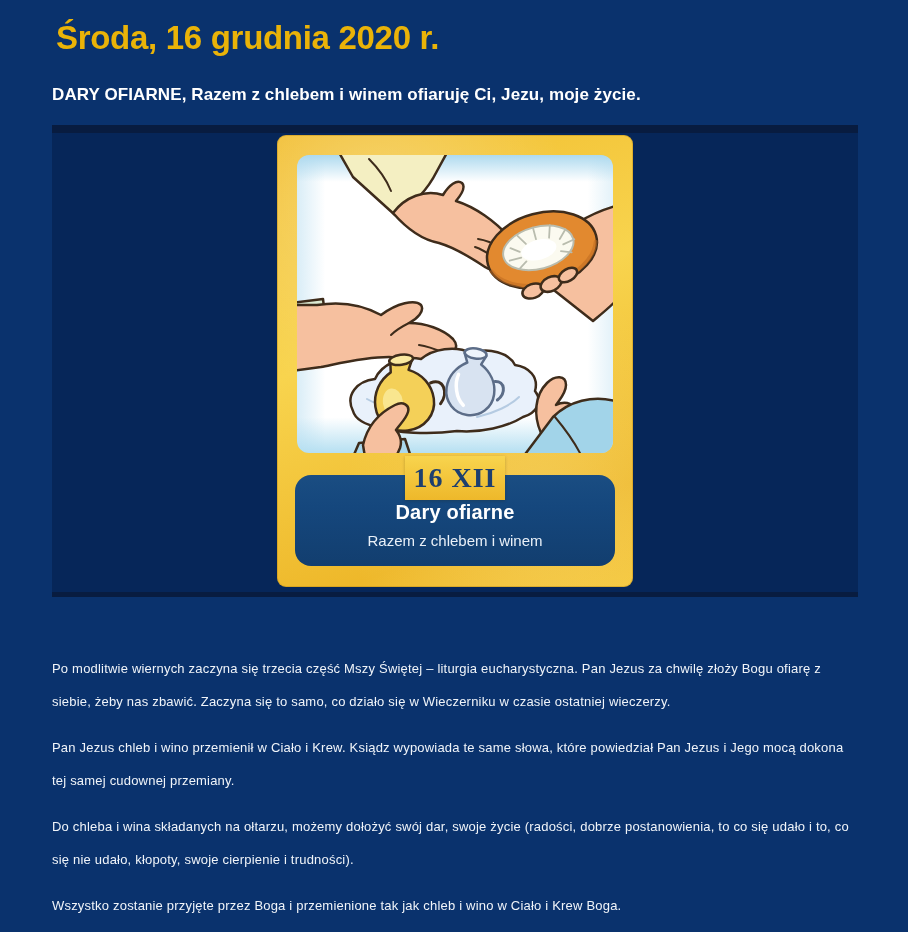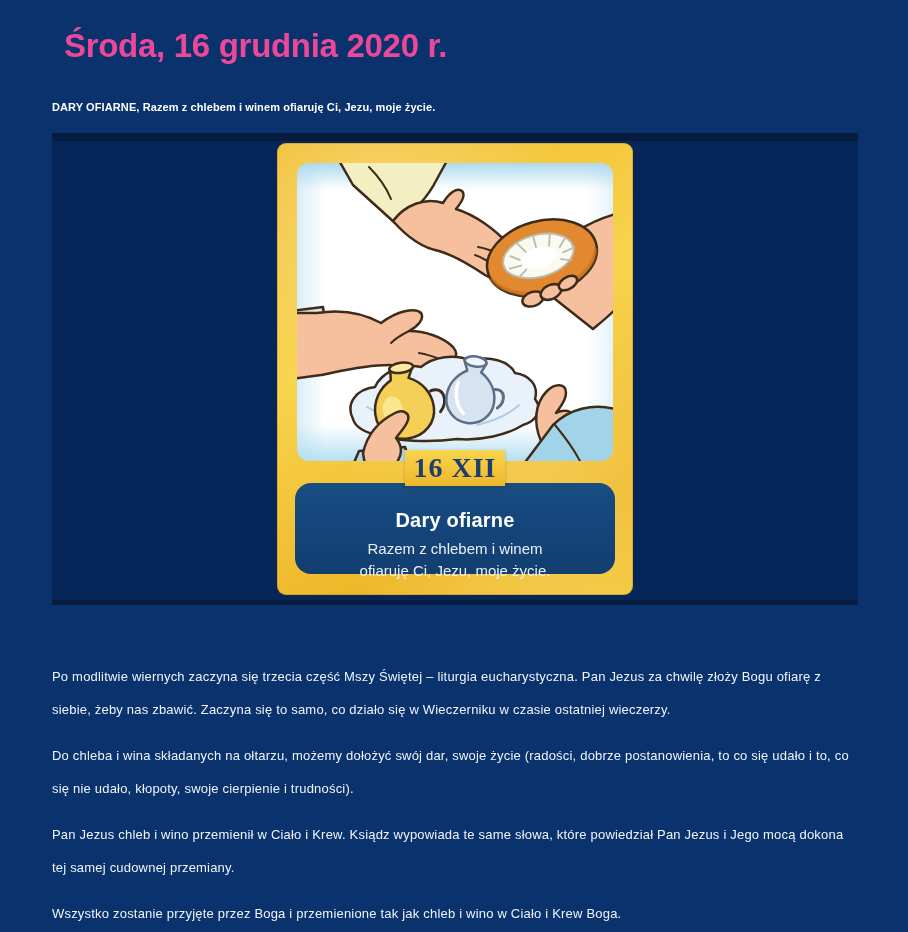--- a/index.html
+++ b/index.html
@@ -5,27 +5,27 @@
   html,body{margin:0;padding:0;}
   body{
     width:908px;height:932px;overflow:hidden;
     background:#0a326d;
     font-family:"Liberation Sans","DejaVu Sans",sans-serif;
     -webkit-font-smoothing:antialiased;
   }
   .page{position:relative;width:908px;height:932px;}
 
   h1.title{
-    margin:12px;padding:14px 52px 0;
+    margin:4px;padding:14px 52px 0;
     font-size:33px;line-height:40px;font-weight:700;
-    color:#ec4899;letter-spacing:-0.3px;
+    color:#eab308;letter-spacing:-0.3px;
   }
   p.subtitle{
     margin:0;padding:23px 52px 0;
-    font-size:11px;font-weight:700;color:#ffffff;letter-spacing:0.1px;
+    font-size:17px;font-weight:700;color:#ffffff;letter-spacing:0.1px;
   }
 
   
   figure.media{
     margin:20px 0 0 52px;width:806px;height:472px;
     background:#062659;position:relative;padding:0;
   }
   .media-topbar{position:absolute;top:0;left:0;right:0;height:8px;background:#081c40;}
   .media-botbar{position:absolute;bottom:0;left:0;right:0;height:5px;background:#081c40;}
 
@@ -41,22 +41,22 @@
   .art{
     position:absolute;left:20px;top:20px;width:316px;height:298px;
     border-radius:12px;overflow:hidden;
     background:
       linear-gradient(180deg, rgba(170,216,238,.95) 0%, rgba(255,255,255,0) 9%, rgba(255,255,255,0) 88%, rgba(178,222,241,.95) 100%),
       linear-gradient(90deg, #d9edf7 0%, #ffffff 9%, #ffffff 92%, #e3f2f9 100%);
   }
   .art svg{display:block;width:316px;height:298px;}
 
   .banner{
-    position:absolute;top:307px;left:50%;transform:translateX(-50%);
-    width:100px;height:36px;z-index:3;
+    position:absolute;top:321px;left:50%;transform:translateX(-50%);
+    width:100px;height:44px;z-index:3;
     display:flex;align-items:center;justify-content:center;
     background:linear-gradient(180deg,#f8d44e,#eeb82a);
     box-shadow:0 1px 3px rgba(40,30,0,.25);
     font-family:"Liberation Serif","DejaVu Serif",serif;
     font-size:28px;font-weight:600;color:#1d3f6f;letter-spacing:1px;
   }
   .panel{
     position:absolute;left:18px;right:18px;top:340px;bottom:21px;
     border-radius:16px;z-index:2;
     background:linear-gradient(180deg,#1a4d82 0%,#15477d 35%,#123e6f 100%);
@@ -155,31 +155,30 @@
               <path d="M226,302 L318,302 L318,246 C296,240 272,246 256,262 L238,286 Z" fill="#a2d4e9"></path>
               <path d="M258,262 C268,274 278,288 284,300" fill="none" stroke-width="2"></path>
             </g>
           </g>
         </svg>
       </div>
 
       <div class="panel">
         <div class="panel-title">Dary ofiarne</div>
         <div class="panel-line">Razem z chlebem i winem</div>
-        <div class="panel-line">ofiaruję Ci, Jezu, moje życie.</div>
       </div>
 
       <div class="banner">
         <span>16 XII</span>
       </div>
     </div>
 
     <div class="media-botbar"></div>
   </figure>
 
   <div class="article">
     <p>Po modlitwie wiernych zaczyna się trzecia część Mszy Świętej – liturgia eucharystyczna. Pan Jezus za chwilę złoży Bogu ofiarę z siebie, żeby nas zbawić. Zaczyna się to samo, co działo się w Wieczerniku w czasie ostatniej wieczerzy.</p>
+    <p>Pan Jezus chleb i wino przemienił w Ciało i Krew. Ksiądz wypowiada te same słowa, które powiedział Pan Jezus i Jego mocą dokona tej samej cudownej przemiany.</p>
     <p>Do chleba i wina składanych na ołtarzu, możemy dołożyć swój dar, swoje życie (radości, dobrze postanowienia, to co się udało i to, co się nie udało, kłopoty, swoje cierpienie i trudności).</p>
-    <p>Pan Jezus chleb i wino przemienił w Ciało i Krew. Ksiądz wypowiada te same słowa, które powiedział Pan Jezus i Jego mocą dokona tej samej cudownej przemiany.</p>
     <p>Wszystko zostanie przyjęte przez Boga i przemienione tak jak chleb i wino w Ciało i Krew Boga.</p>
   </div>
 
 </div>
 
 </body></html>

